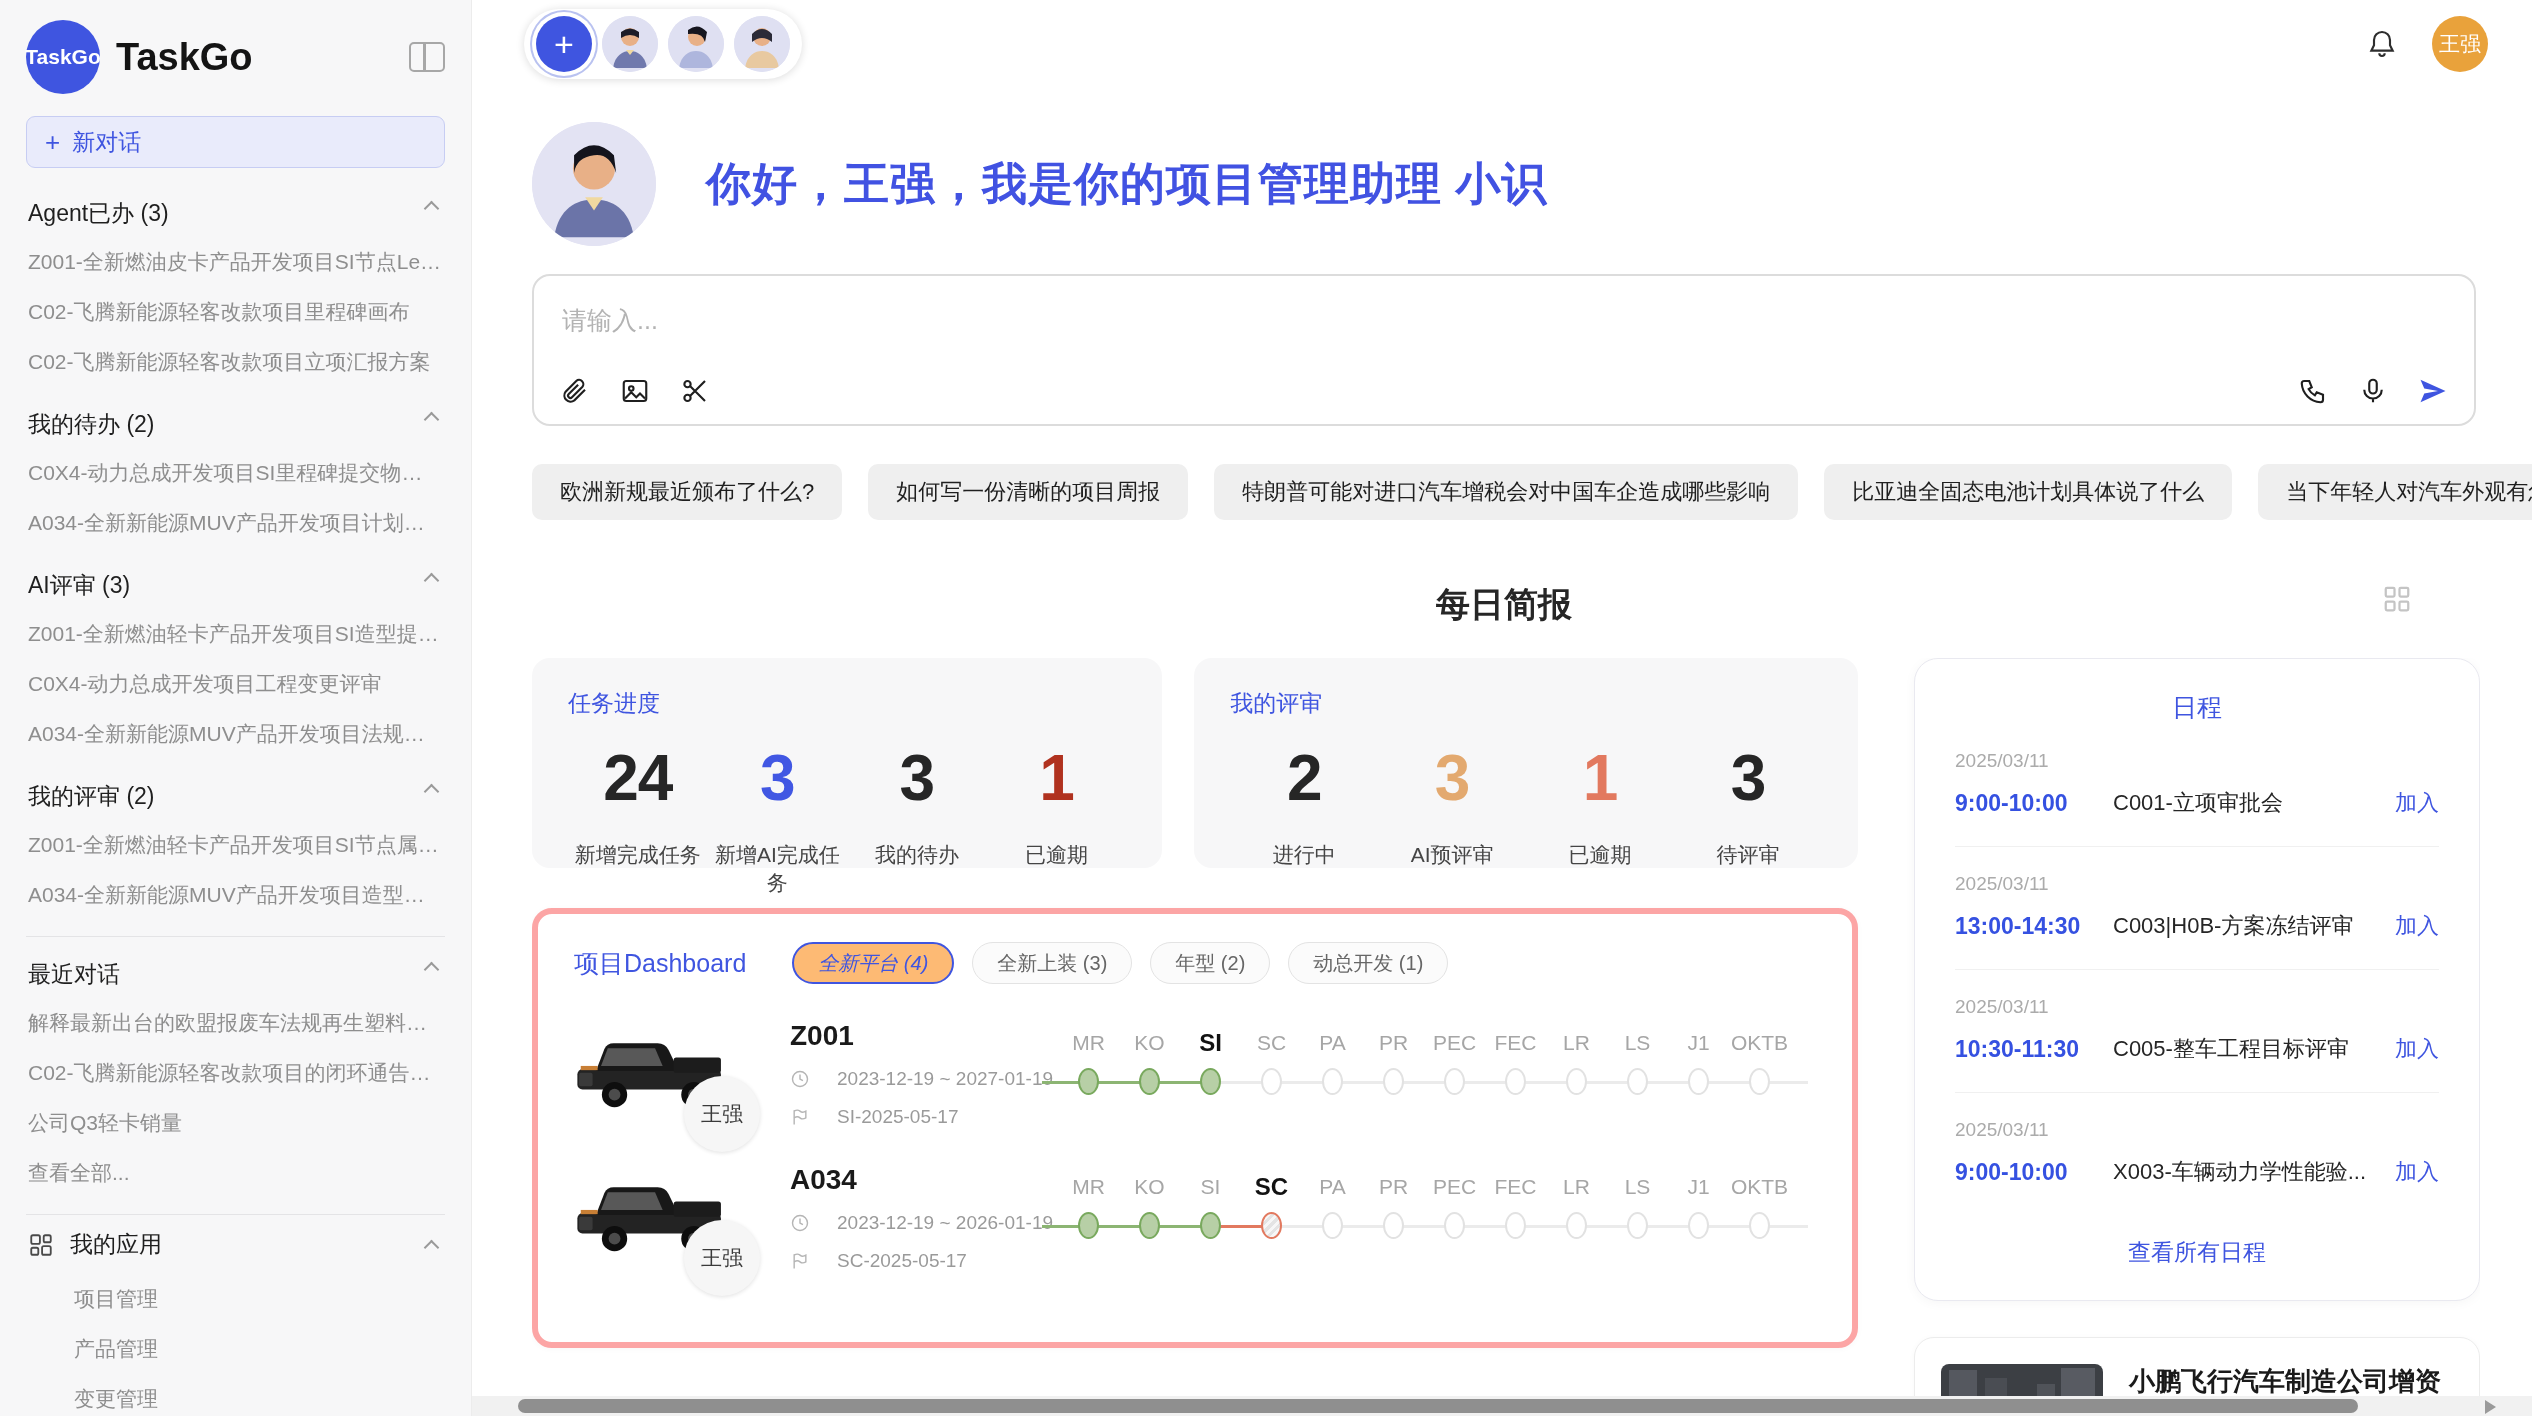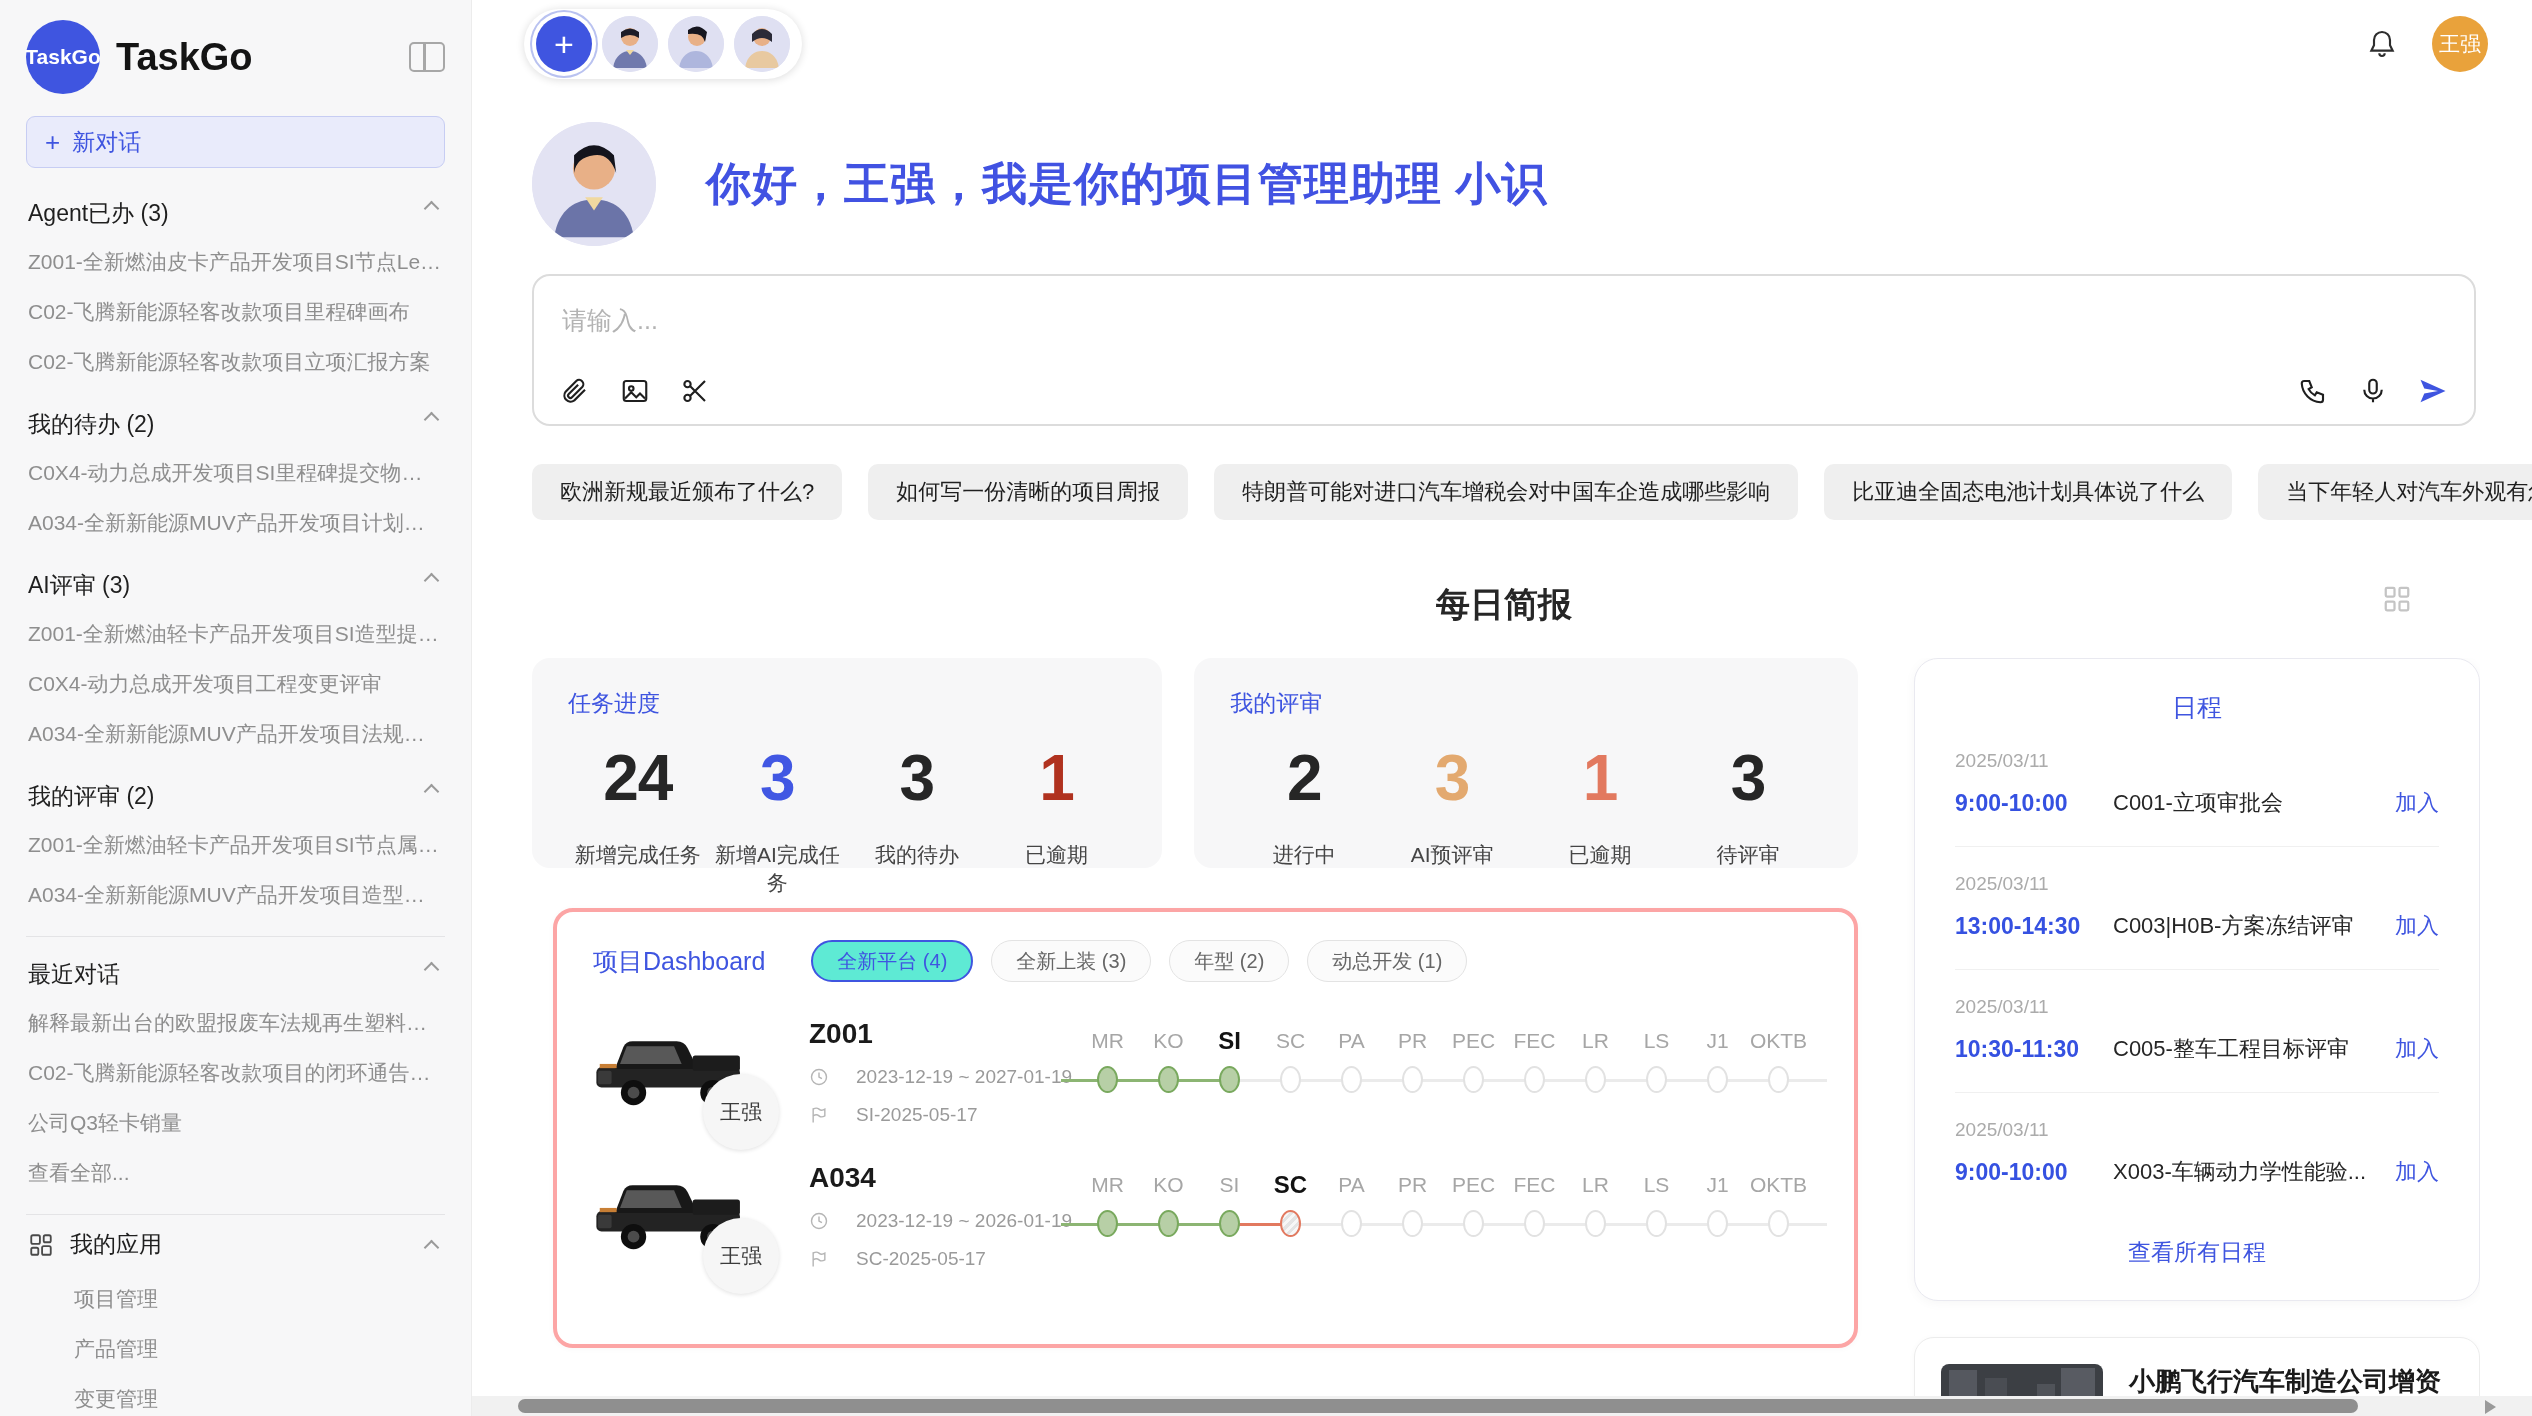--- a/index.html
+++ b/index.html
@@ -68,26 +68,26 @@
 
   .stats-row { display:flex; gap:32px; }
   .stat-card { background:#f7f7f8; border-radius:18px; padding:30px 36px 40px 36px; flex:1; height:210px; }
   .stat-card.w2 { flex:1.06; }
   .stat-title { color:#3f55e0; font-size:23px; }
   .stat-row { display:flex; margin-top:22px; }
   .stat { flex:1; text-align:center; }
   .stat-v { font-size:64px; font-weight:600; letter-spacing:-1px; }
   .stat-l { margin-top:26px; font-size:21px; color:#454545; }
 
-  .dash-card { margin-top:40px; border:4px solid #fca5a5; border-radius:20px; padding:28px 36px; height:440px; overflow:hidden; box-shadow:0 1px 6px rgba(0,0,0,.03);margin-left:21px; }
+  .dash-card { margin-top:40px; border:6px solid #fca5a5; border-radius:20px; padding:28px 36px; height:440px; overflow:hidden; box-shadow:0 1px 6px rgba(0,0,0,.03); }
   .dash-h { display:flex; align-items:center; gap:46px; }
   .dash-title { color:#3f55e0; font-size:25px; font-weight:500; }
   .pills { display:flex; gap:18px; }
   .pill { height:42px; line-height:40px; border-radius:21px; padding:0 24px; font-size:20px; color:#666; border:1px solid #e3e3e3; background:#fbfbfb; cursor:pointer; white-space:nowrap; }
-  .pill.on { color:#3f55e0; border:2px solid #3f55e0; background:#5eead4; line-height:38px; }
+  .pill.on { color:#3f55e0; border:2px solid #3f55e0; background:#fdba74; line-height:38px;font-style:italic; }
 
   .proj-row { margin-top:36px; display:flex; align-items:flex-start; }
   .truck-wrap { width:152px; position:relative; flex:0 0 152px; }
   .truck-wrap svg { width:152px; height:102px; }
   .owner-badge { position:absolute; right:-34px; bottom:-26px; width:76px; height:76px; border-radius:50%; background:#f6f6f6; box-shadow:0 1px 4px rgba(0,0,0,.12); display:flex; align-items:center; justify-content:center; font-size:21px; color:#3a3a3a; }
   .proj-info { margin-left:64px; width:268px; flex:0 0 268px; }
   .proj-code { font-size:28px; font-weight:700; color:#1a1a1a; }
   .proj-meta { margin-top:16px; display:flex; align-items:center; gap:27px; font-size:19px; color:#9a9a9a; }
   .meta-ic { width:20px; height:20px; color:#b5b5b5; }
   .meta-ic svg { width:100%; height:100%; }

